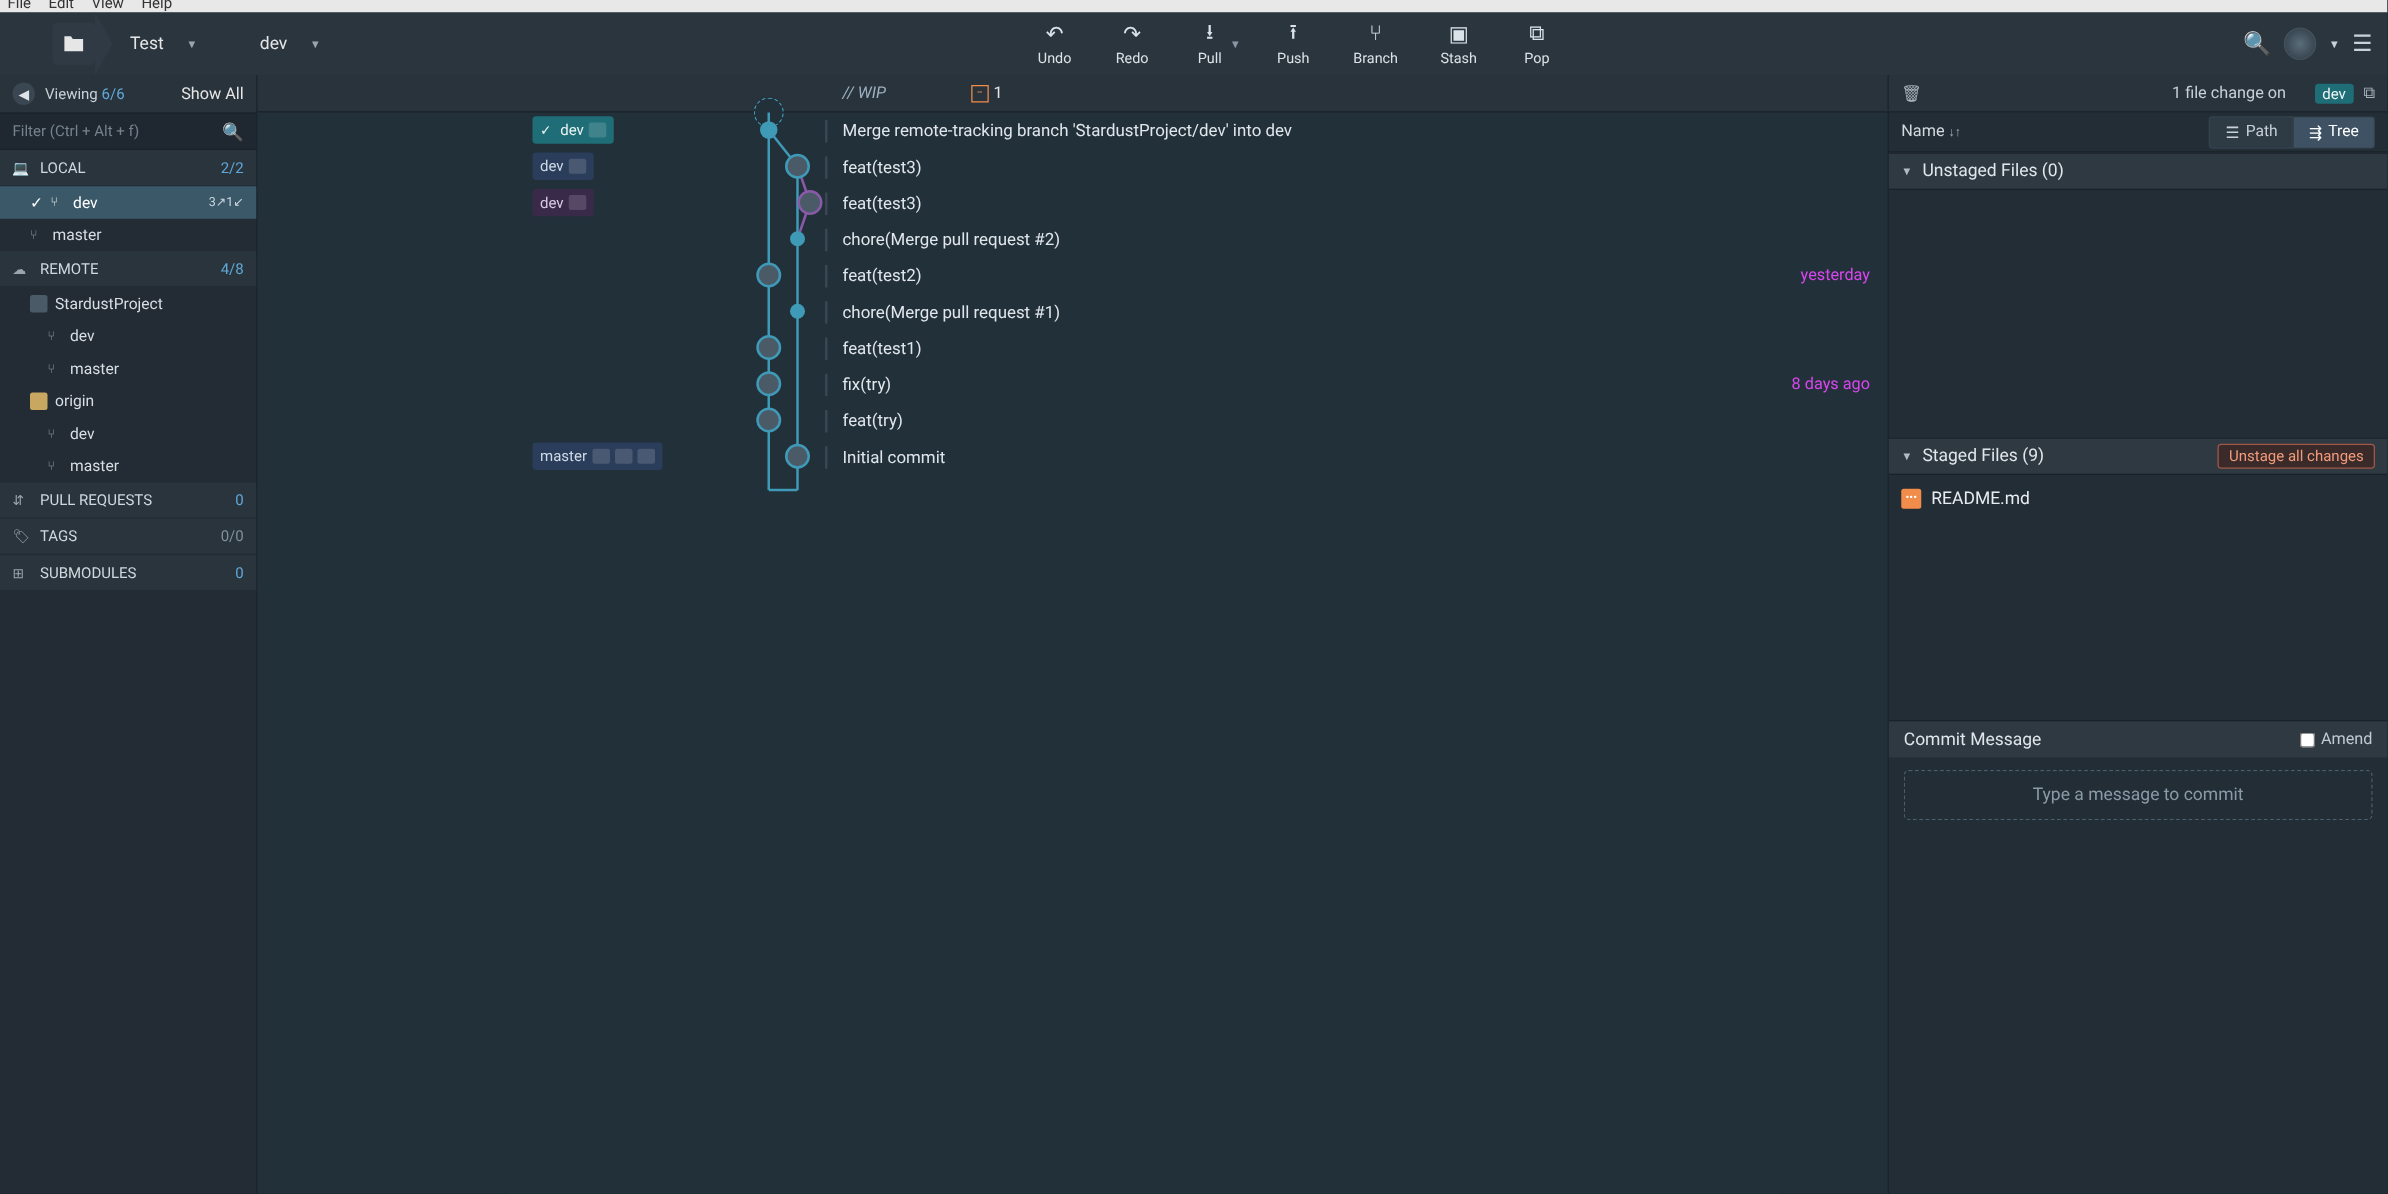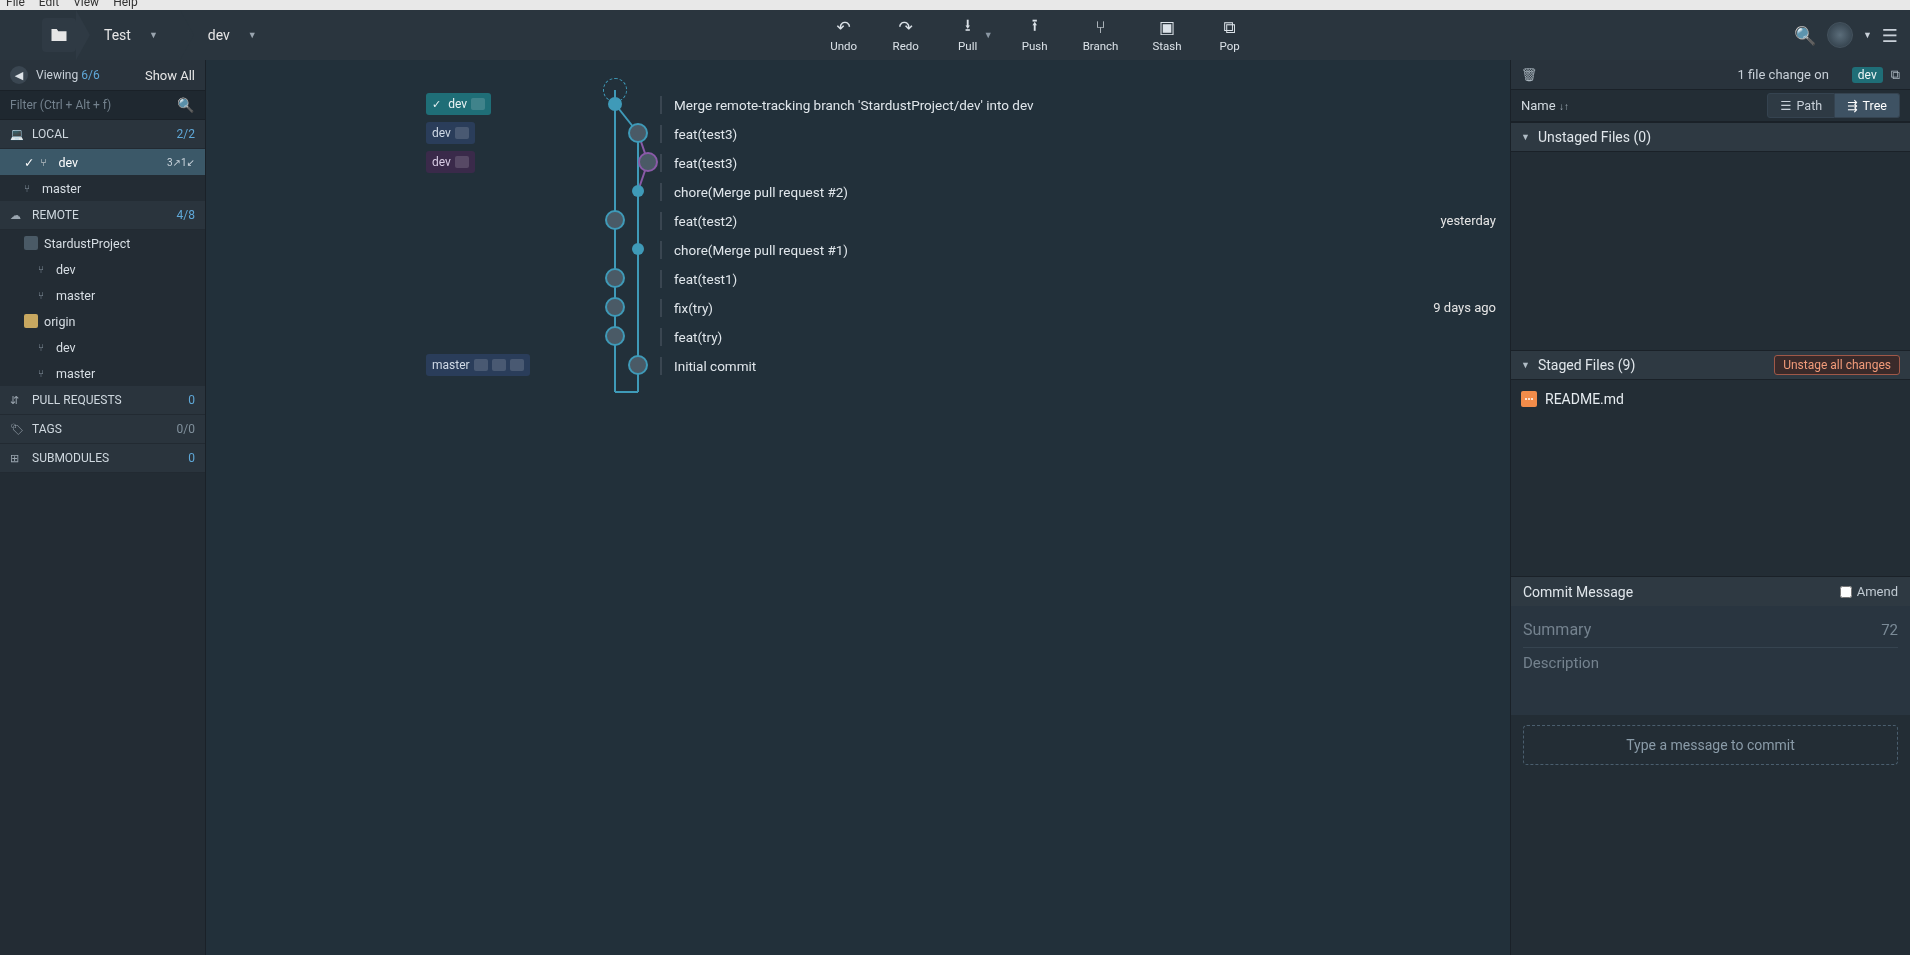--- a/index.html
+++ b/index.html
@@ -53,21 +53,21 @@
 .wip-lbl { color: #9cb0bf; font-style: italic; font-size: 13px; }
 .wip-badge { display: flex; align-items: center; gap: 4px; margin-left: 58px; }
 .wip-badge .sq { width: 14px; height: 14px; border: 1.5px solid #f28c4a; display: flex; align-items: center; justify-content: center; font-size: 9px; color: #f28c4a; }
 .wip-badge .n { color: #e6e6e6; }
 
 .graph-wrap { position: absolute; left: 0; right: 0; top: 30px; bottom: 0; }
 .dashed-circle { position: absolute; left: 397px; top: -12px; width: 24px; height: 24px; border: 1.5px dashed #3f9ab8; border-radius: 50%; background: #22303a; }
 .commit-row { position: absolute; left: 0; right: 0; height: 29px; display: flex; align-items: center; }
 .commit-row .msg { position: absolute; left: 468px; color: #e0e6eb; font-size: 13.5px; }
 .commit-row .sep { position: absolute; left: 454px; width: 2px; height: 18px; background: #3a4651; }
-.commit-row .time { position: absolute; right: 14px; color: #e5e5e5; font-size: 13px; }
+.commit-row .time { position: absolute; right: 14px; color: #d946ef; font-size: 13px; }
 
 .branch-tag { position: absolute; display: flex; align-items: center; height: 22px; border-radius: 3px; padding: 0 6px; font-size: 12px; gap: 4px; }
 .bt-dev { background: #1f6e77; color: #eaf3f4; left: 220px; }
 .bt-dev2 { background: #2a3d5a; color: #d0dae6; left: 220px; }
 .bt-dev3 { background: #3a2a4a; color: #d8cce4; left: 220px; }
 .bt-master { background: #2a3d5a; color: #d0dae6; left: 220px; }
 .bt-small-ico { width: 14px; height: 12px; background: rgba(255,255,255,0.15); border-radius: 2px; display: inline-block; }
 .bt-check::before { content: "✓"; margin-right: 3px; font-size: 11px; }
 
 .graph-svg { position: absolute; left: 390px; top: 0; width: 70px; height: 400px; }
@@ -247,20 +247,29 @@
       <span class="scount gray">0/0</span>
     </div>
     <div class="sb-section">
       <span class="sicon">⊞</span>
       <span>SUBMODULES</span>
       <span class="scount">0</span>
     </div>
   </div>
 
   <div class="center">
+    <div class="center-header">
+      <div class="wip-row">
+        <span class="wip-lbl">// WIP</span>
+        <span class="wip-badge">
+          <span class="sq">−</span>
+          <span class="n">1</span>
+        </span>
+      </div>
+    </div>
     <div class="graph-wrap">
       <div class="dashed-circle"></div>
       <svg class="graph-svg">
         <line x1="19" y1="-15" x2="19" y2="14" stroke="#3f9ab8" stroke-width="2"></line>
         <line x1="19" y1="14" x2="19" y2="302" stroke="#3f9ab8" stroke-width="2"></line>
         <line x1="19" y1="14" x2="42" y2="43" stroke="#3f9ab8" stroke-width="2"></line>
         <line x1="42" y1="43" x2="42" y2="302" stroke="#3f9ab8" stroke-width="2"></line>
         <line x1="42" y1="43" x2="52" y2="72" stroke="#8a5aa8" stroke-width="2"></line>
         <line x1="52" y1="72" x2="42" y2="101" stroke="#8a5aa8" stroke-width="2"></line>
         <line x1="42" y1="302" x2="19" y2="302" stroke="#3f9ab8" stroke-width="2"></line>
@@ -313,21 +322,21 @@
             <div class="sep"></div>
             <div class="msg">chore(Merge pull request #1)</div>
           </div>
           <div class="commit-row" style="top: 174px;">
             <div class="sep"></div>
             <div class="msg">feat(test1)</div>
           </div>
           <div class="commit-row" style="top: 203px;">
             <div class="sep"></div>
             <div class="msg">fix(try)</div>
-            <div class="time">9 days ago</div>
+            <div class="time">8 days ago</div>
           </div>
           <div class="commit-row" style="top: 232px;">
             <div class="sep"></div>
             <div class="msg">feat(try)</div>
           </div>
           <div class="commit-row" style="top: 261px;">
             <div class="sep"></div>
             <div class="msg">Initial commit</div>
           </div>
           <div class="branch-tag bt-master" style="top: 264px;">
@@ -378,24 +387,15 @@
         <span>README.md</span>
       </div>
     </div>
     <div class="commit-msg-hdr">
       <span>Commit Message</span>
       <label class="amend">
         <input type="checkbox" style="">
           <span>Amend</span>
       </label>
     </div>
-    <div class="commit-inputs">
-      <div class="summary-row">
-        <input placeholder="Summary" style="">
-        <span class="cnt">72</span>
-      </div>
-      <div class="desc-row">
-        <textarea placeholder="Description" style=""></textarea>
-      </div>
-    </div>
     <div class="commit-btn">Type a message to commit</div>
   </div>
 </div>
 
 </body></html>

